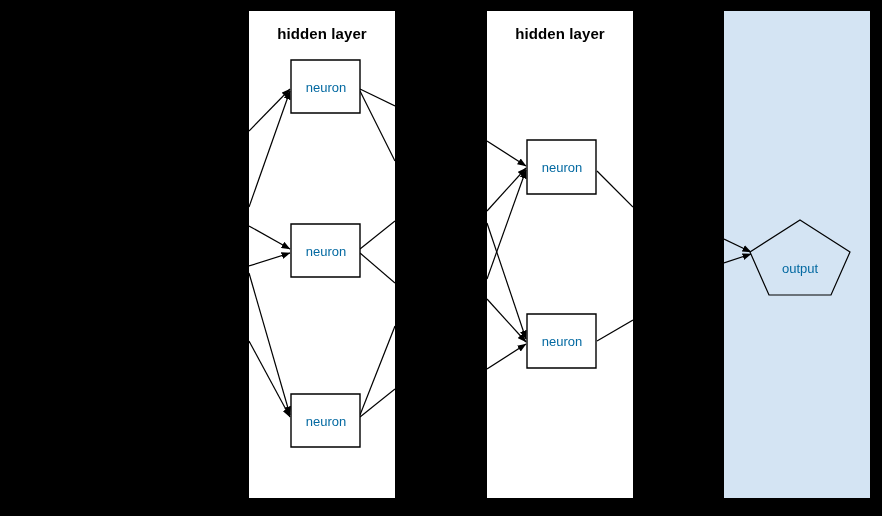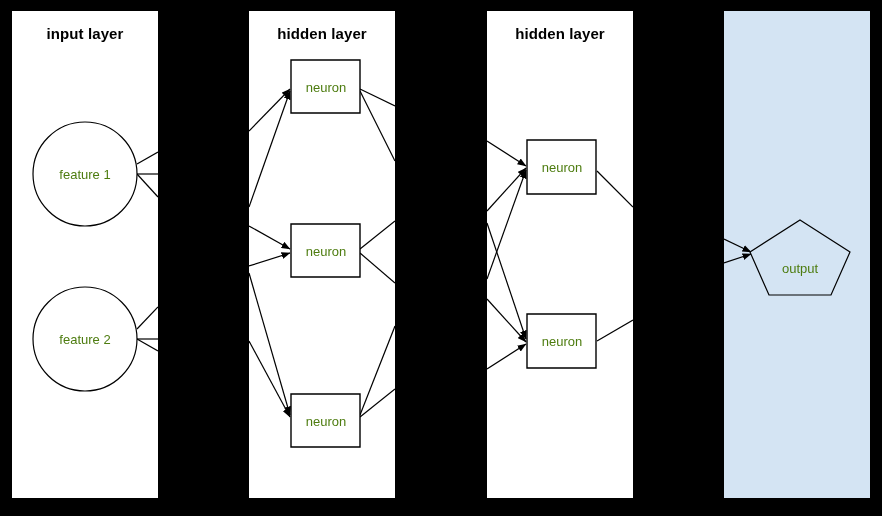--- a/index.html
+++ b/index.html
@@ -35,54 +35,35 @@
     position: absolute;
     left: 0;
     top: 0;
     width: 100%;
     height: 100%;
   }
   .node-label {
     position: absolute;
     text-align: center;
     font-size: 13px;
-    color: #4d7c0f;
+    color: #0369a1;
     white-space: nowrap;
     transform: translate(-50%, -50%);
     pointer-events: none;
   }
   svg { display: block; }
   svg line, svg path, svg circle, svg polygon, svg rect.shape {
     vector-effect: non-scaling-stroke;
   }
 </style>
 </head>
 <body>
 
 <div id="stage">
 
-  <div class="panel" style="left:12px; top:11px; width:146px; height:487px; background:#ffffff;">
-    <div class="panel-title">input layer</div>
-    <svg class="panel-canvas" viewBox="0 0 146 487" width="146" height="487">
-
-      <g stroke="#000" stroke-width="1.2" fill="none">
-        <line x1="125" y1="153" x2="146" y2="141"></line>
-        <line x1="125" y1="163" x2="146" y2="163"></line>
-        <line x1="125" y1="163" x2="146" y2="186"></line>
-        <line x1="125" y1="318" x2="146" y2="296"></line>
-        <line x1="125" y1="328" x2="146" y2="328"></line>
-        <line x1="125" y1="328" x2="146" y2="340"></line>
-      </g>
-
-      <circle cx="73" cy="163" r="52" fill="#ffffff" stroke="#000000" stroke-width="1.2"></circle>
-      <circle cx="73" cy="328" r="52" fill="#ffffff" stroke="#000000" stroke-width="1.2"></circle>
-    </svg>
-    <div class="node-label" style="left:73px; top:163px;">feature 1</div>
-    <div class="node-label" style="left:73px; top:328px;">feature 2</div>
-  </div>
 
   <div class="panel" style="left:249px; top:11px; width:146px; height:487px; background:#ffffff;">
     <div class="panel-title">hidden layer</div>
     <svg class="panel-canvas" viewBox="0 0 146 487" width="146" height="487">
       <defs>
         <marker id="ah-h1" markerWidth="9" markerHeight="7" refX="8.5" refY="3.5" orient="auto" markerUnits="userSpaceOnUse">
           <path d="M0,0 L9,3.5 L0,7 z" fill="#000000"></path>
         </marker>
       </defs>
 

